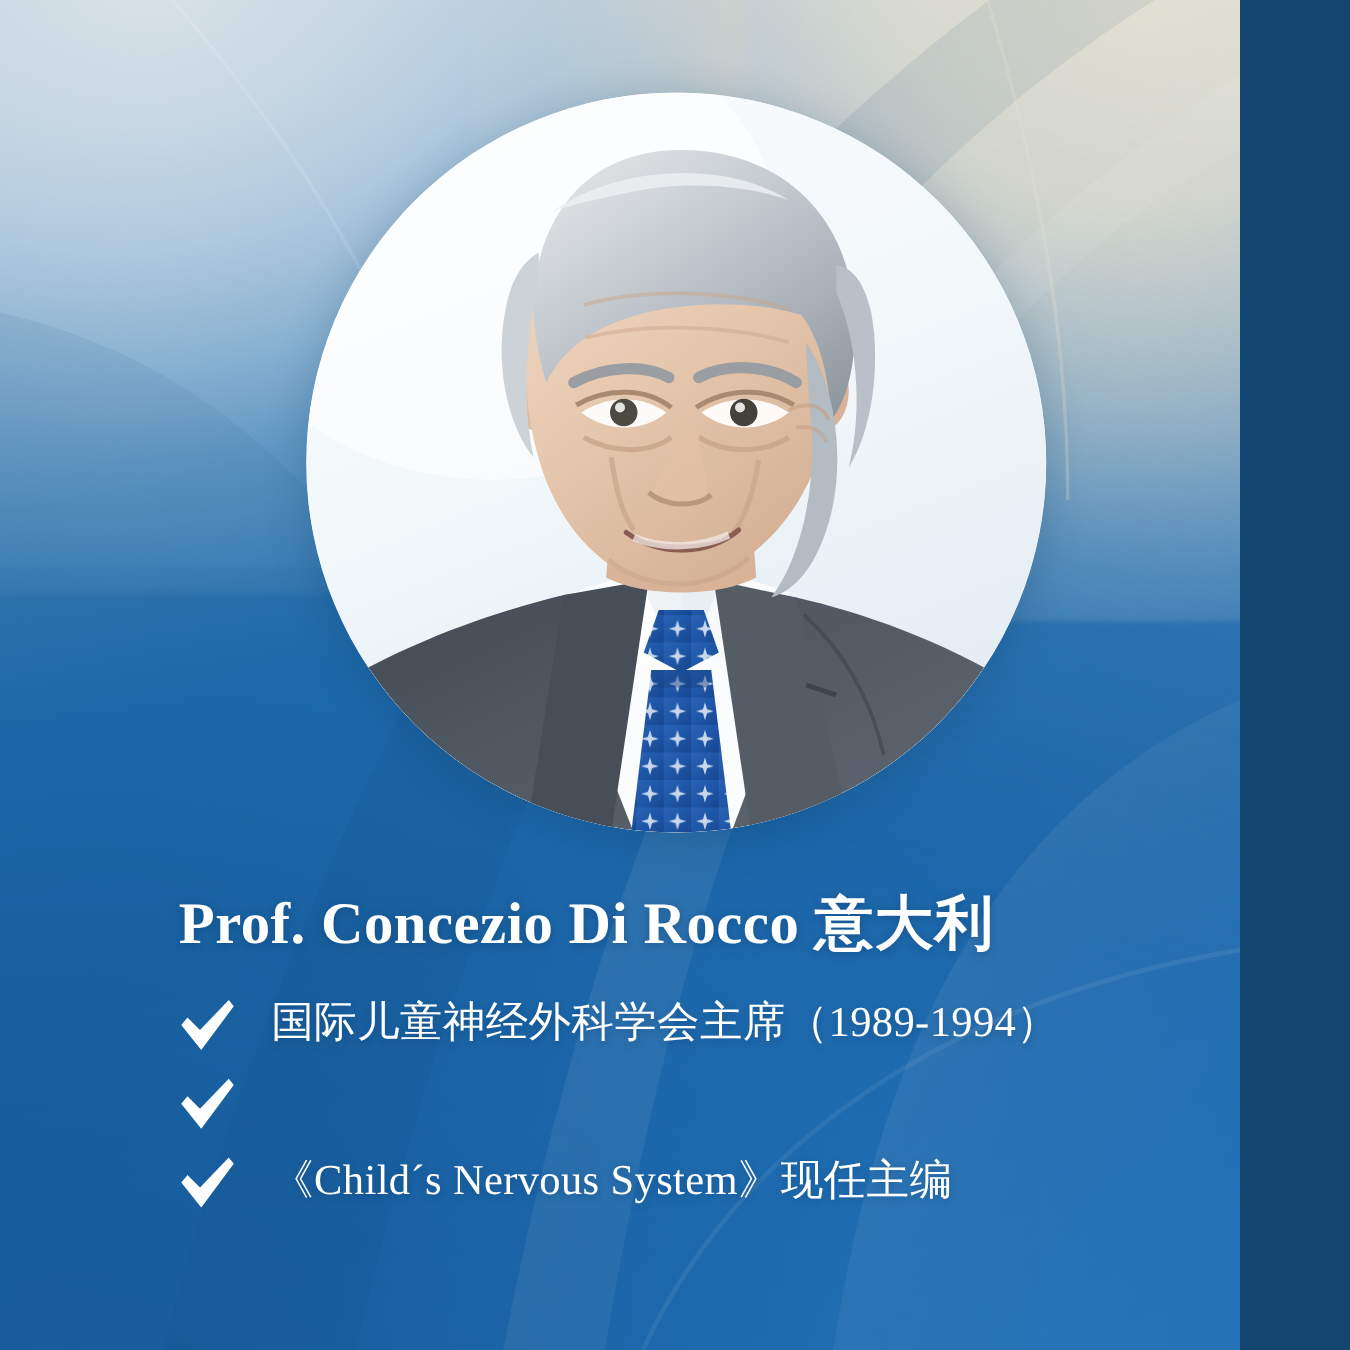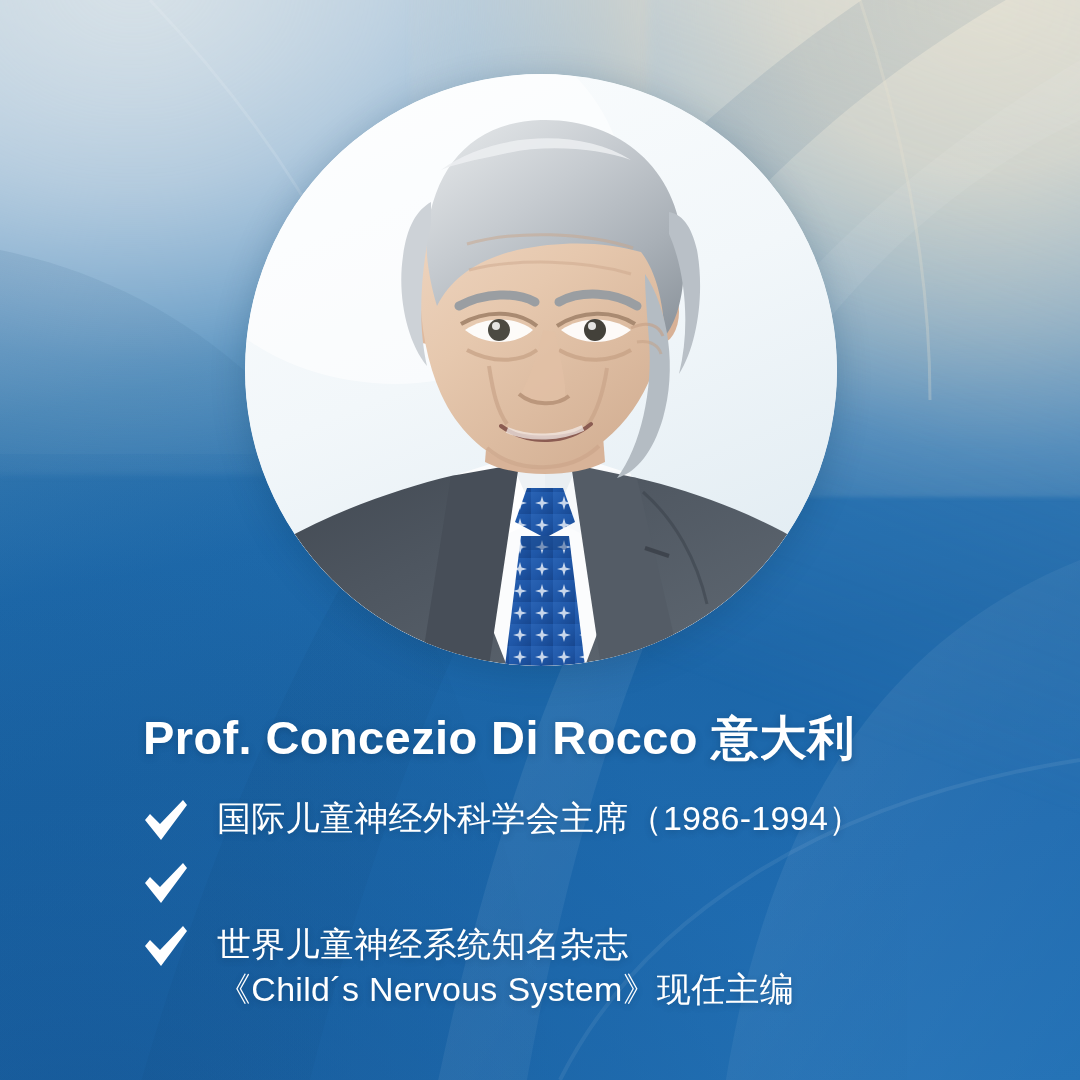--- a/index.html
+++ b/index.html
@@ -1,23 +1,23 @@
 <!DOCTYPE html>
 <html><head>
 <meta charset="utf-8">
 <title>Speaker Card</title>
 <style>
   html,body{margin:0;padding:0;background:#12456f;}
   *{box-sizing:border-box;}
 
   .card{
     position:relative;
-    width:1080px;height:1080px;
+    width:992px;height:1080px;
     overflow:hidden;
-    font-family:Liberation Sans, sans-serif;
+    font-family:Liberation Serif, serif;
     background:#1d6ab0;
   }
 
   
   .bg-base{
     position:absolute;inset:0;
     background:
       linear-gradient(168deg,
         #cfd8dc 0%,
         #a9c2d8 9%,
@@ -272,39 +272,38 @@
 
   <div class="bullets">
 
     <div class="bullet">
       <span class="check">
         <svg viewBox="0 0 46 44">
             <path d="M2 21 L7 15 L17 25 L40 1 L44 6 L18 41 Z" fill="#ffffff"></path>
           </svg>
       </span>
       <span class="btext">
-        <span>国际儿童神经外科学会主席（1986-1994）</span>
+        <span>国际儿童神经外科学会主席（1989-1994）</span>
       </span>
     </div>
 
     <div class="bullet">
       <span class="check">
         <svg viewBox="0 0 46 44">
             <path d="M2 21 L7 15 L17 25 L40 1 L44 6 L18 41 Z" fill="#ffffff"></path>
           </svg>
       </span>
     </div>
 
     <div class="bullet">
       <span class="check">
         <svg viewBox="0 0 46 44">
             <path d="M2 21 L7 15 L17 25 L40 1 L44 6 L18 41 Z" fill="#ffffff"></path>
           </svg>
       </span>
       <span class="btext">
-        <span>世界儿童神经系统知名杂志</span>
         <span class="l2">《Child´s Nervous System》现任主编</span>
       </span>
     </div>
 
   </div>
 
 </div>
 
 </body></html>

